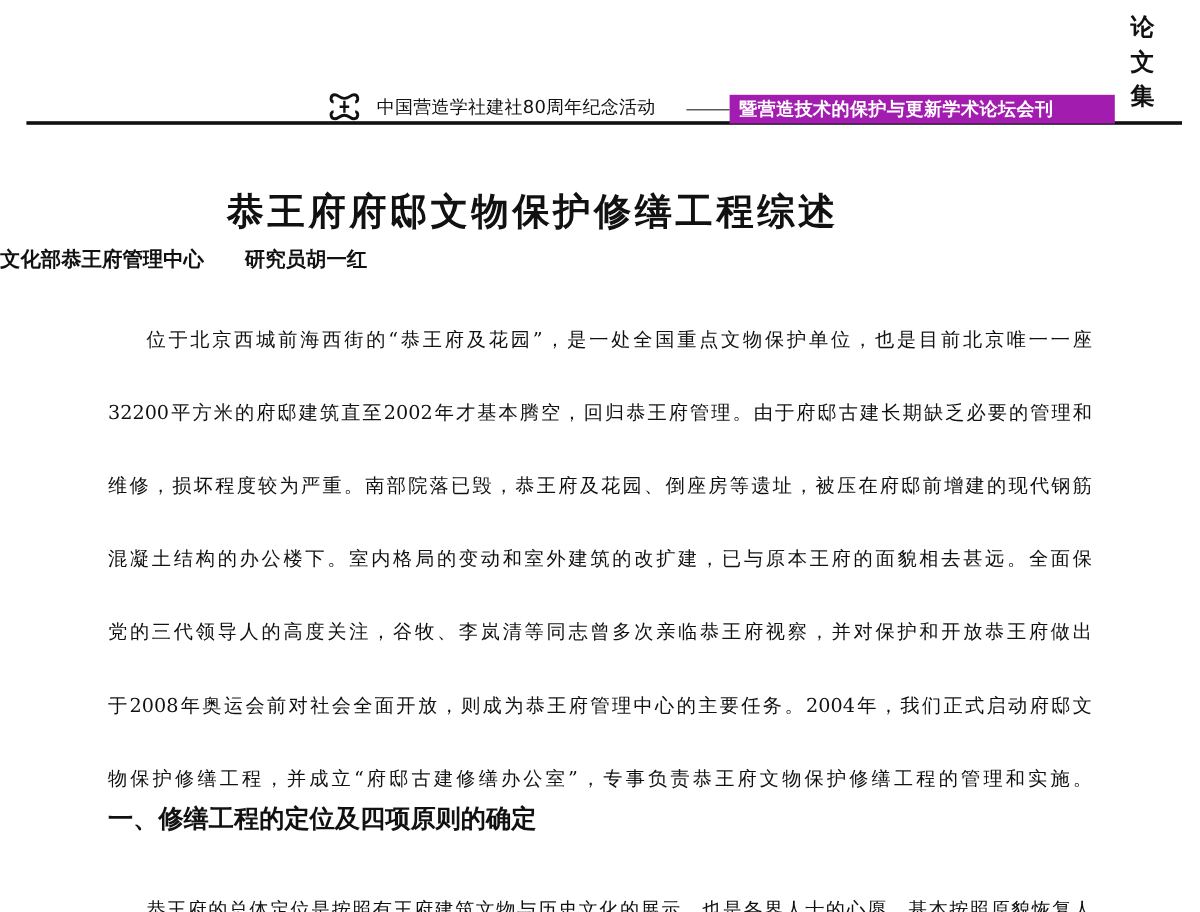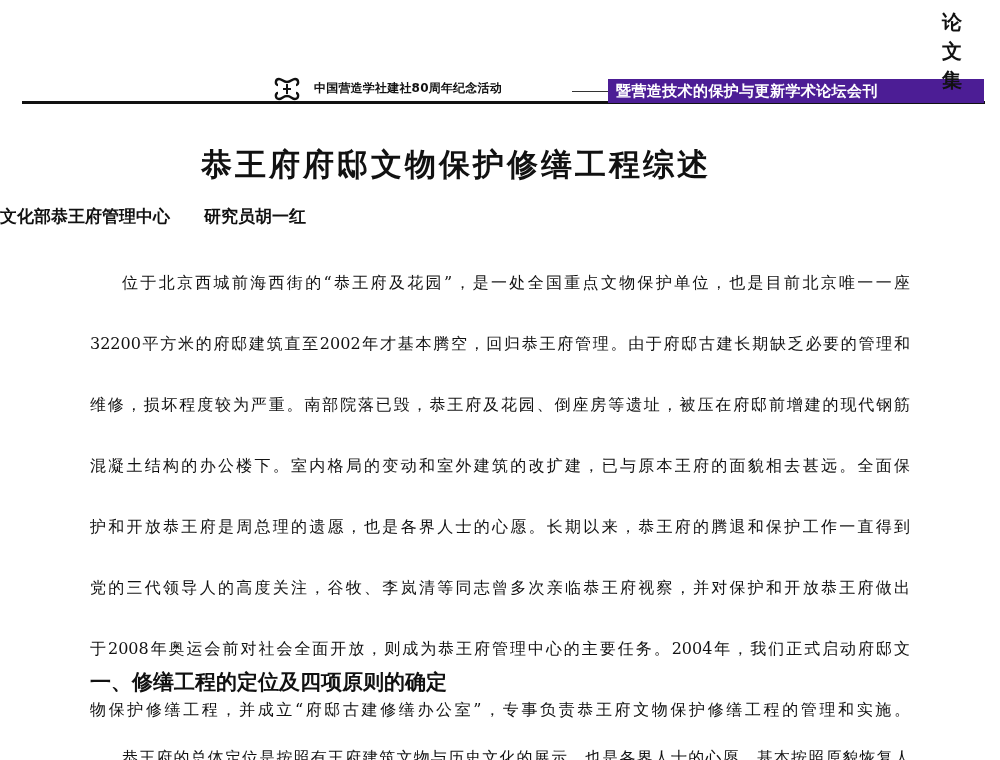--- a/index.html
+++ b/index.html
@@ -8,42 +8,41 @@
     font-family: "DejaVu Sans", "Liberation Sans", sans-serif; color: #111;
   }
   .header-rule {
     position: absolute; left: 22px; top: 101px; width: 963px; height: 3px;
     background: #111;
   }
   .logo {
     position: absolute; left: 274px; top: 76px; width: 26px; height: 26px;
   }
   .header-left {
-    position: absolute; left: 314px; top: 80px; font-size: 12px; font-weight: bold;
+    position: absolute; left: 314px; top: 80px; font-size: 15px; font-weight: normal;
     letter-spacing: 0.2px; white-space: nowrap;
   }
   .header-dash {
     position: absolute; left: 572px; top: 91px; width: 36px; height: 1px; background: #333;
   }
   .header-box {
-    position: absolute; left: 608px; top: 79px; width: 376px; height: 24px;
-    background: #4c1d95; color: #fff; font-size: 15px; font-weight: bold;
+    position: absolute; left: 608px; top: 79px; width: 321px; height: 24px;
+    background: #a21caf; color: #fff; font-size: 15px; font-weight: bold;
     line-height: 24px; padding-left: 8px; box-sizing: border-box; white-space: nowrap;
     letter-spacing: 0.4px;
   }
   .vertical-label {
     position: absolute; left: 940px; top: 8px; width: 24px;
     font-size: 20px; font-weight: bold; line-height: 29px; text-align: center;
     font-family: "DejaVu Serif", "Liberation Serif", serif;
   }
   .title {
-    position: absolute; left: 0; top: 144px; width: 888px; text-align: center;
+    position: absolute; left: 0; top: 156px; width: 888px; text-align: center;
     font-size: 31px; font-weight: bold; letter-spacing: 3px;
     font-family: "DejaVu Serif", "Liberation Serif", serif;
-    padding-left: 12px;
   }
   .byline {
     position: absolute; left: 0; top: 205px; width: 1000px; text-align: left;
     font-size: 17px; font-weight: bold; white-space: pre;
   }
   .body {
     position: absolute; left: 90px; top: 238px; width: 820px;
     font-family: "DejaVu Serif", "Liberation Serif", serif;
     font-size: 16px;
   }
@@ -87,21 +86,20 @@
 </div>
 
 <div class="title">恭王府府邸文物保护修缮工程综述</div>
 <div class="byline">文化部恭王府管理中心　　研究员胡一红</div>
 
 <div class="body">
   <div class="line indent">位于北京西城前海西街的“恭王府及花园”，是一处全国重点文物保护单位，也是目前北京唯一一座</div>
   <div class="line">32200平方米的府邸建筑直至2002年才基本腾空，回归恭王府管理。由于府邸古建长期缺乏必要的管理和</div>
   <div class="line">维修，损坏程度较为严重。南部院落已毁，恭王府及花园、倒座房等遗址，被压在府邸前增建的现代钢筋</div>
   <div class="line">混凝土结构的办公楼下。室内格局的变动和室外建筑的改扩建，已与原本王府的面貌相去甚远。全面保</div>
-  <div class="line">护和开放恭王府是周总理的遗愿，也是各界人士的心愿。长期以来，恭王府的腾退和保护工作一直得到</div>
   <div class="line">党的三代领导人的高度关注，谷牧、李岚清等同志曾多次亲临恭王府视察，并对保护和开放恭王府做出</div>
   <div class="line">于2008年奥运会前对社会全面开放，则成为恭王府管理中心的主要任务。2004年，我们正式启动府邸文</div>
   <div class="line">物保护修缮工程，并成立“府邸古建修缮办公室”，专事负责恭王府文物保护修缮工程的管理和实施。</div>
 </div>
 
 <div class="section-heading">一、修缮工程的定位及四项原则的确定</div>
 
 <div class="cut-line">恭王府的总体定位是按照有王府建筑文物与历史文化的展示，也是各界人士的心愿，基本按照原貌恢复人</div>
 
 </body></html>

